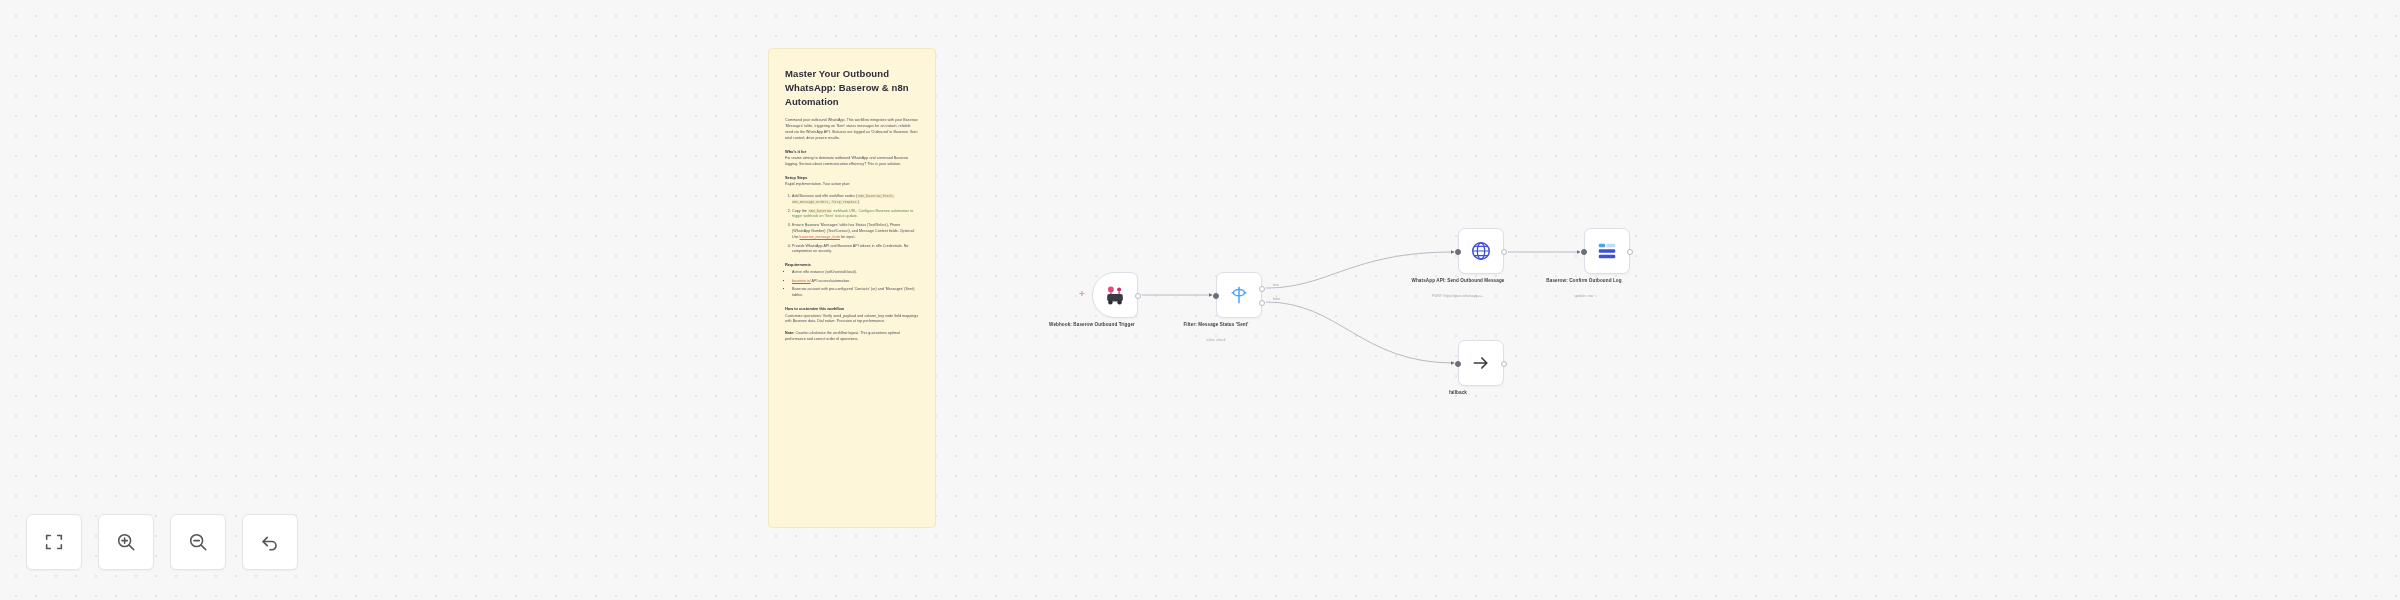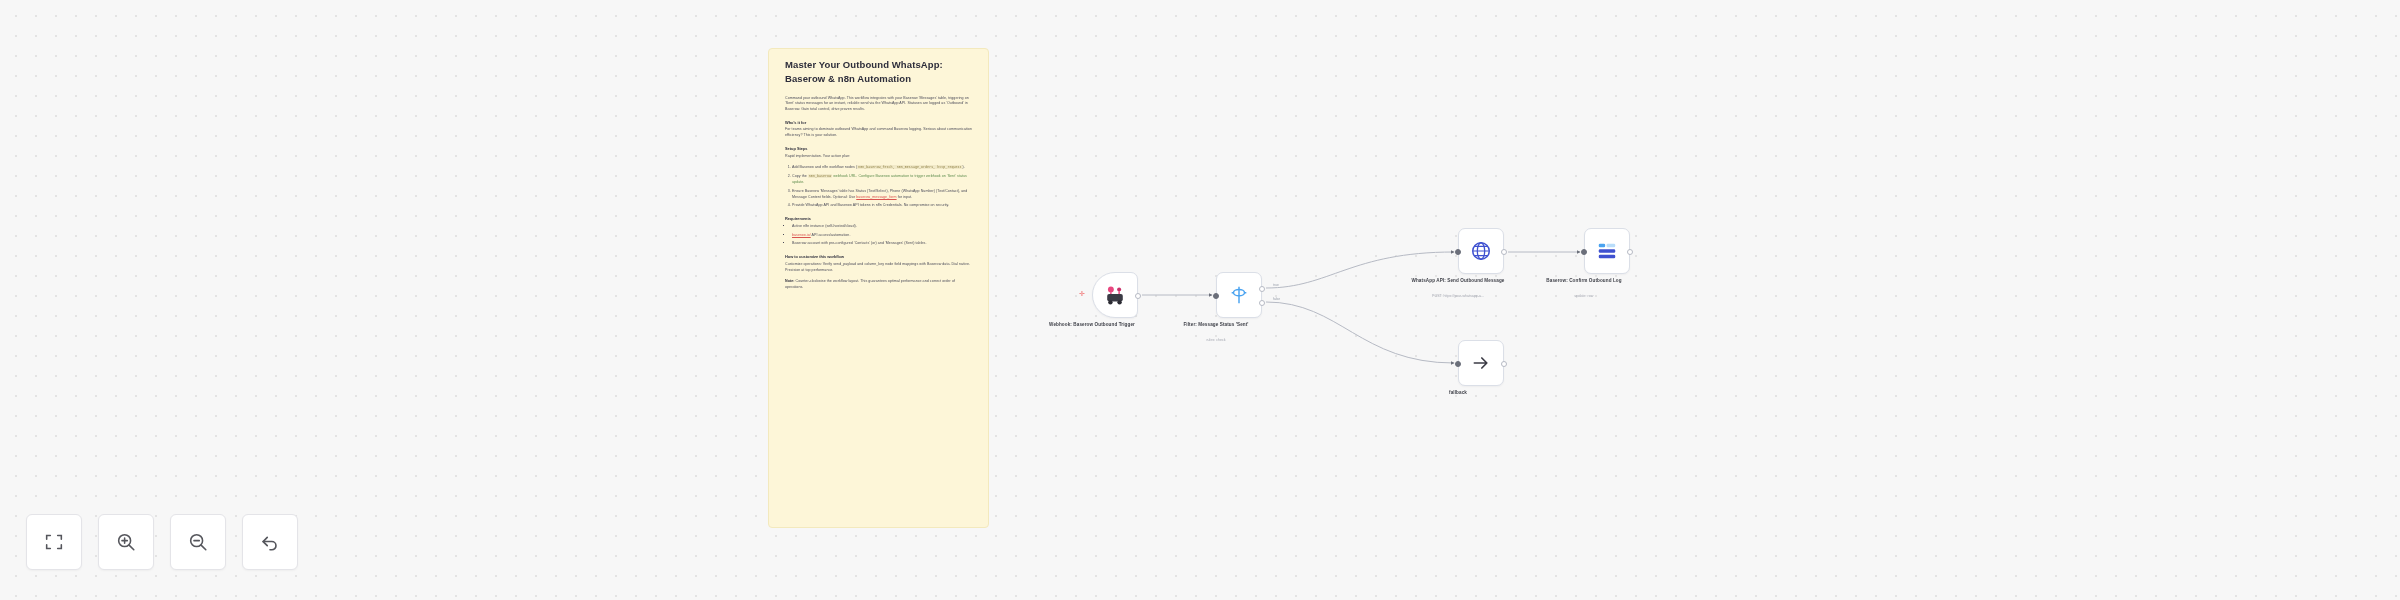--- a/index.html
+++ b/index.html
@@ -16,25 +16,25 @@
     background-image:
       radial-gradient(circle, #e3e3e3 1px, transparent 1.2px);
     background-size: 20px 20px;
     background-position: 6px 6px;
   }
 
   
   #sticky {
     position: absolute;
     left: 768px; top: 48px;
-    width: 221px; height: 480px;
+    width: 168px; height: 480px;
     background: #fdf6d8;
     border: 1px solid #f3e9bd;
     border-radius: 4px;
-    padding: 9px 16px 10px 16px;
+    padding: 18px 16px 10px 16px;
     box-sizing: border-box;
     overflow: hidden;
     color: #3b3b47;
   }
   #sticky .note-title {
     font-size: 9.5px;
     font-weight: 700;
     line-height: 1.45;
     color: #2d2d3a;
     margin: 0 0 10px 0;

